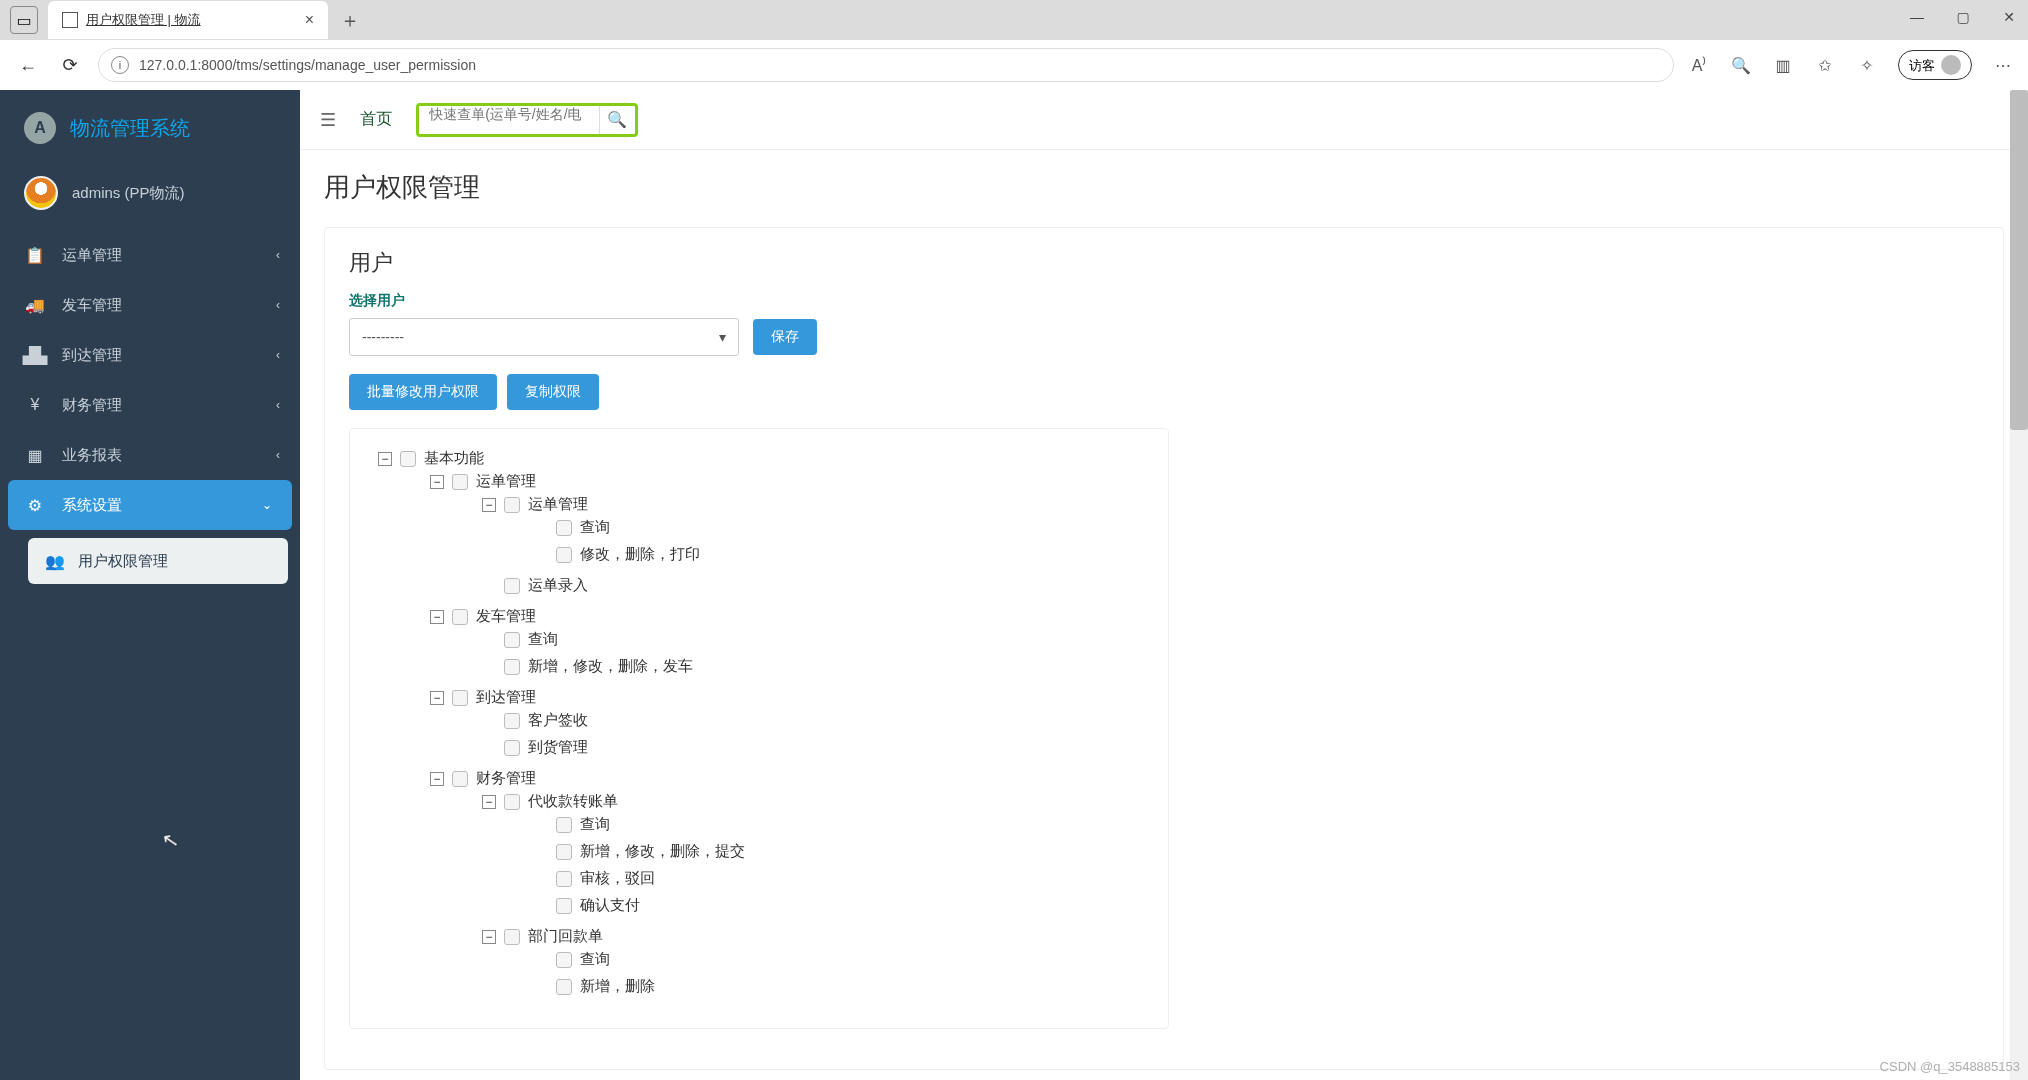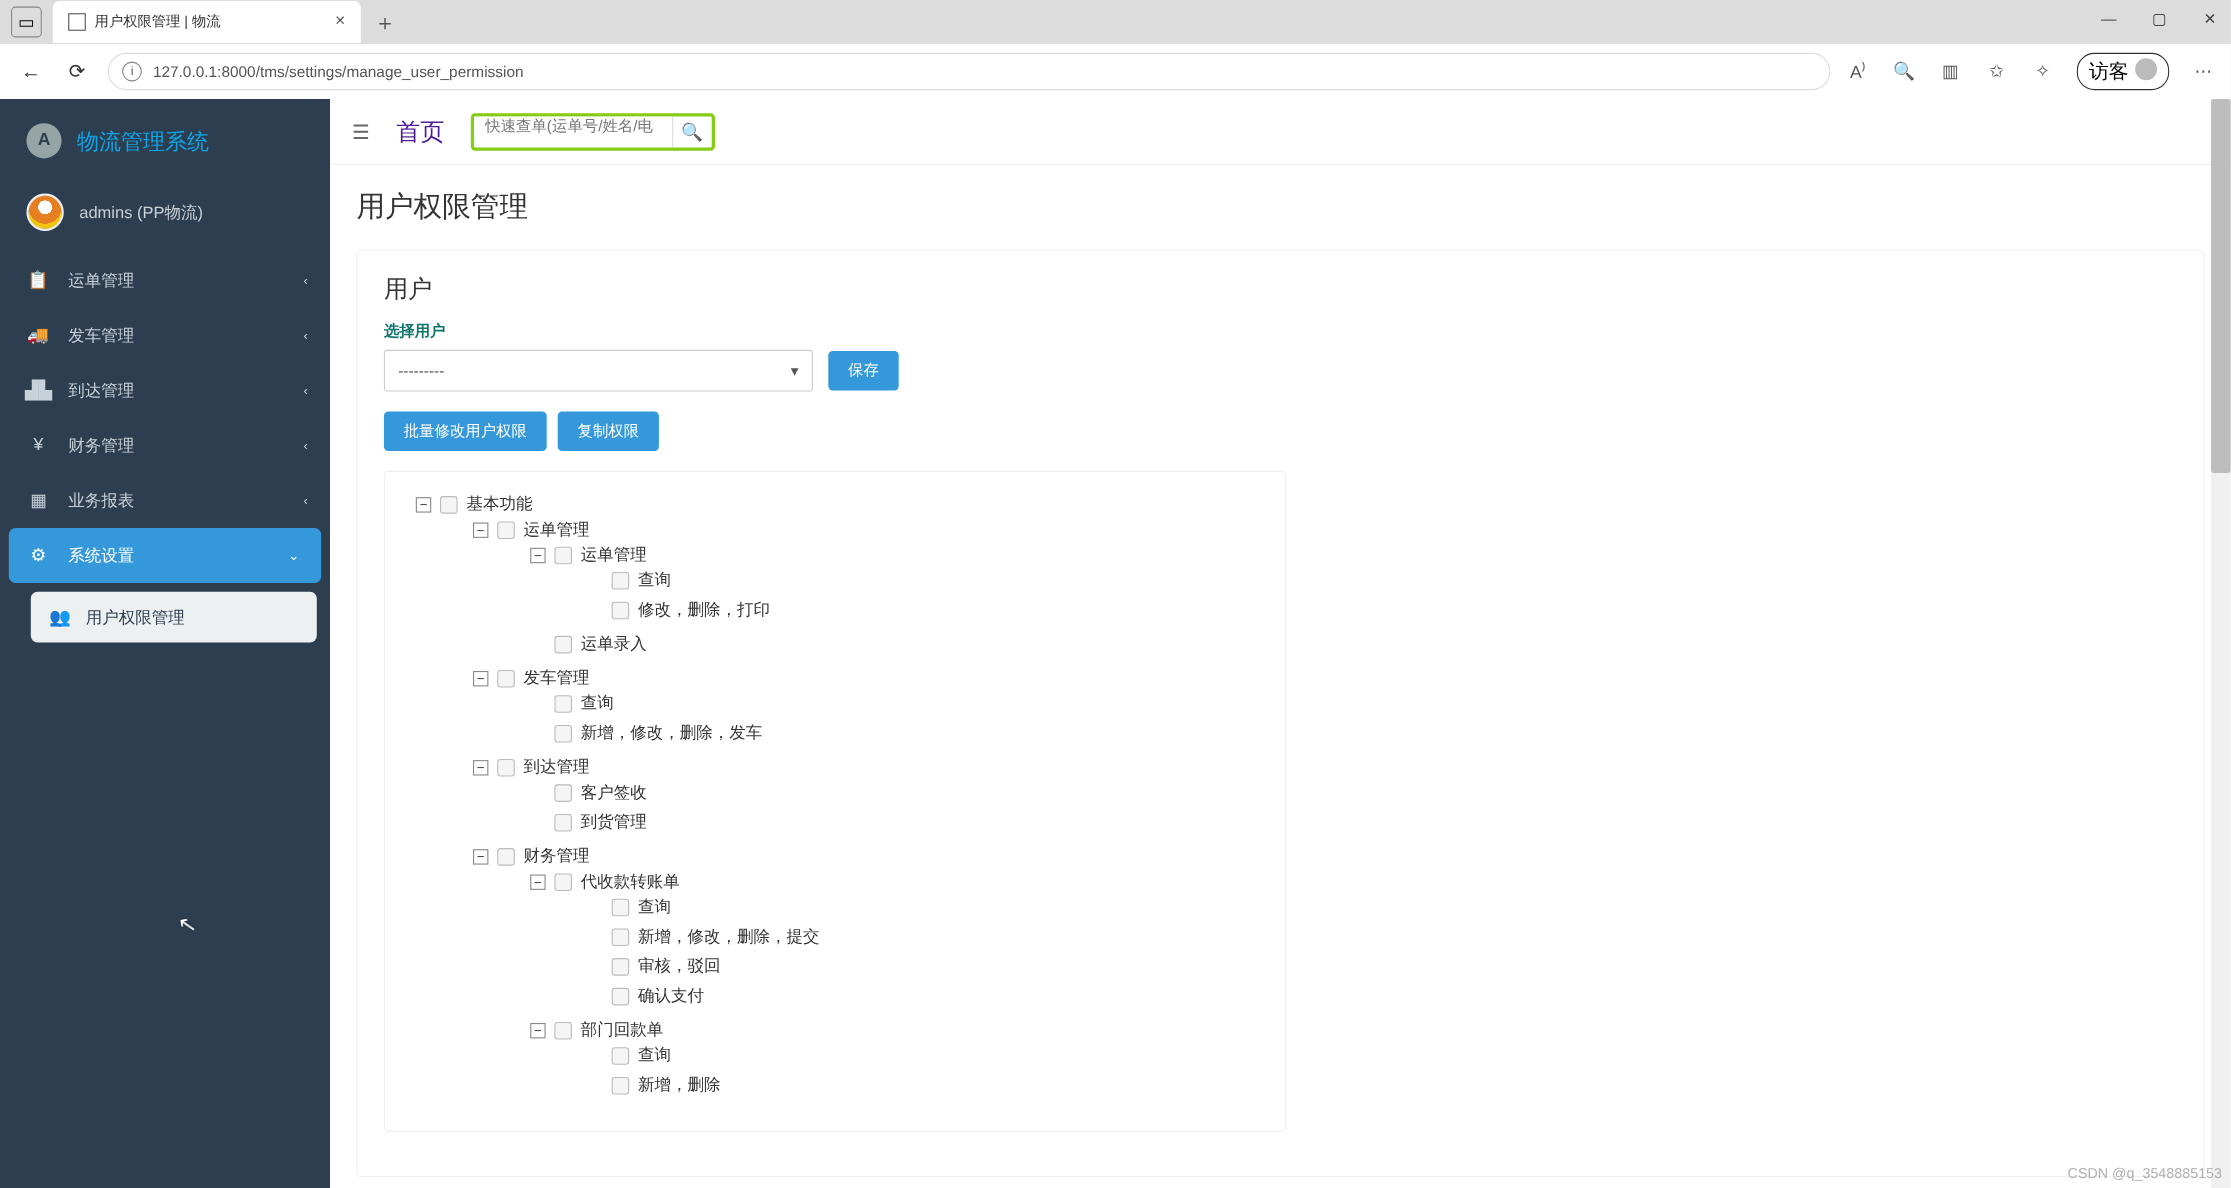--- a/index.html
+++ b/index.html
@@ -4,33 +4,33 @@
 <style>
 * { margin: 0; padding: 0; box-sizing: border-box; font-family: "Microsoft YaHei", Arial, sans-serif; }
 body { background: #f4f4f4; overflow: hidden; width: 2028px; height: 1080px; }
 
 
 .browser-chrome { background: #e8e8e8; height: 90px; border-bottom: 1px solid #ccc; }
 .tab-bar { height: 40px; display: flex; align-items: center; padding-left: 10px; background: #dcdcdc; }
 .tab-square { width: 28px; height: 28px; border: 1px solid #888; border-radius: 4px; margin-right: 10px; display: flex; align-items: center; justify-content: center; }
 .tab { background: #fff; height: 38px; display: flex; align-items: center; padding: 0 14px; border-radius: 6px 6px 0 0; gap: 8px; min-width: 280px; }
 .tab-icon { width: 16px; height: 16px; border: 1px solid #555; }
-.tab-title { font-size: 13px; color: #333; flex: 1; }
+.tab-title { font-size: 13px; color: #333; flex: 1; text-decoration: underline; }
 .tab-close { font-size: 16px; color: #555; cursor: pointer; }
 .tab-new { margin-left: 12px; font-size: 20px; color: #555; cursor: pointer; }
 .win-controls { position: absolute; right: 10px; top: 8px; display: flex; gap: 28px; align-items: center; }
 .win-btn { width: 18px; height: 18px; display: flex; align-items: center; justify-content: center; color: #444; font-size: 14px; }
 
 .addr-bar { height: 50px; display: flex; align-items: center; padding: 0 14px; gap: 14px; background: #fff; }
 .nav-btn { width: 28px; height: 28px; display: flex; align-items: center; justify-content: center; color: #333; font-size: 18px; }
 .url-box { flex: 1; height: 34px; border: 1px solid #ddd; border-radius: 17px; display: flex; align-items: center; padding: 0 12px; gap: 10px; font-size: 14px; color: #555; }
 .url-info-icon { width: 18px; height: 18px; border: 1px solid #888; border-radius: 50%; display: flex; align-items: center; justify-content: center; font-size: 11px; }
 .addr-right { display: flex; align-items: center; gap: 20px; }
 .addr-icon { width: 22px; height: 22px; display: flex; align-items: center; justify-content: center; color: #555; }
-.guest-btn { border: 1.5px solid #333; border-radius: 16px; padding: 4px 10px; display: flex; align-items: flex-start; gap: 6px; font-size: 18px; }
+.guest-btn { border: 1.5px solid #333; border-radius: 16px; padding: 4px 10px; display: flex; align-items: flex-end; gap: 6px; font-size: 13px; }
 .guest-avatar { width: 20px; height: 20px; background: #bbb; border-radius: 50%; }
 
 
 .app { display: flex; height: 990px; }
 .sidebar { width: 300px; background: #2c3e50; color: #c8d0d8; display: flex; flex-direction: column; padding-top: 4px; }
 .brand { display: flex; align-items: center; gap: 14px; padding: 18px 24px; }
 .brand-logo { width: 32px; height: 32px; background: #95a5a6; border-radius: 50%; display: flex; align-items: center; justify-content: center; color: #2c3e50; font-weight: bold; font-size: 16px; }
 .brand-text { color: #0ea5e9; font-size: 20px; }
 .user-row { display: flex; align-items: center; gap: 14px; padding: 14px 24px; }
 .user-avatar { width: 34px; height: 34px; border-radius: 50%; background: radial-gradient(circle at 50% 35%, #fff 0 25%, #e67e22 26% 60%, #f1c40f 61% 100%); border: 2px solid #eee; }
@@ -40,21 +40,21 @@
 .menu-item { display: flex; align-items: center; padding: 14px 24px; gap: 16px; font-size: 15px; cursor: pointer; position: relative; }
 .menu-item.active { background: #3498db; color: #fff; border-radius: 6px; margin: 0 8px; padding-left: 16px; }
 .menu-icon { width: 22px; height: 22px; display: flex; align-items: center; justify-content: center; font-size: 16px; }
 .menu-chevron { position: absolute; right: 20px; font-size: 12px; }
 .submenu { list-style: none; padding: 8px 12px 0 28px; }
 .submenu-item { background: #ecf0f1; color: #2c3e50; border-radius: 6px; padding: 12px 16px; display: flex; align-items: center; gap: 12px; font-size: 15px; cursor: pointer; }
 
 .main { flex: 1; background: #fff; display: flex; flex-direction: column; position: relative; }
 .topbar { height: 60px; display: flex; align-items: center; padding: 0 20px; gap: 24px; border-bottom: 1px solid #eee; }
 .hamburger { font-size: 18px; color: #666; cursor: pointer; }
-.home-link { font-size: 22px; color: #4c1d95; }
+.home-link { font-size: 16px; color: #14532d; }
 .search-wrap { display: flex; align-items: flex-start; border: 3px solid #84cc16; border-radius: 4px; height: 34px; overflow: hidden; }
 .search-input { border: none; outline: none; padding: 0 10px; font-size: 14px; width: 180px; }
 .search-btn { width: 36px; height: 100%; display: flex; align-items: center; justify-content: center; color: #666; border-left: 1px solid #ddd; }
 
 .page-title-row { padding: 20px 24px 12px; }
 .page-title { font-size: 26px; color: #333; font-weight: 500; }
 
 .content-panel { margin: 10px 24px; border: 1px solid #eee; border-radius: 4px; padding: 20px 24px; background: #fff; flex: 1; overflow-y: auto; }
 .section-h { font-size: 22px; color: #333; margin-bottom: 14px; }
 .label { font-size: 14px; font-weight: bold; color: #0f766e; margin-bottom: 8px; display: block; }

